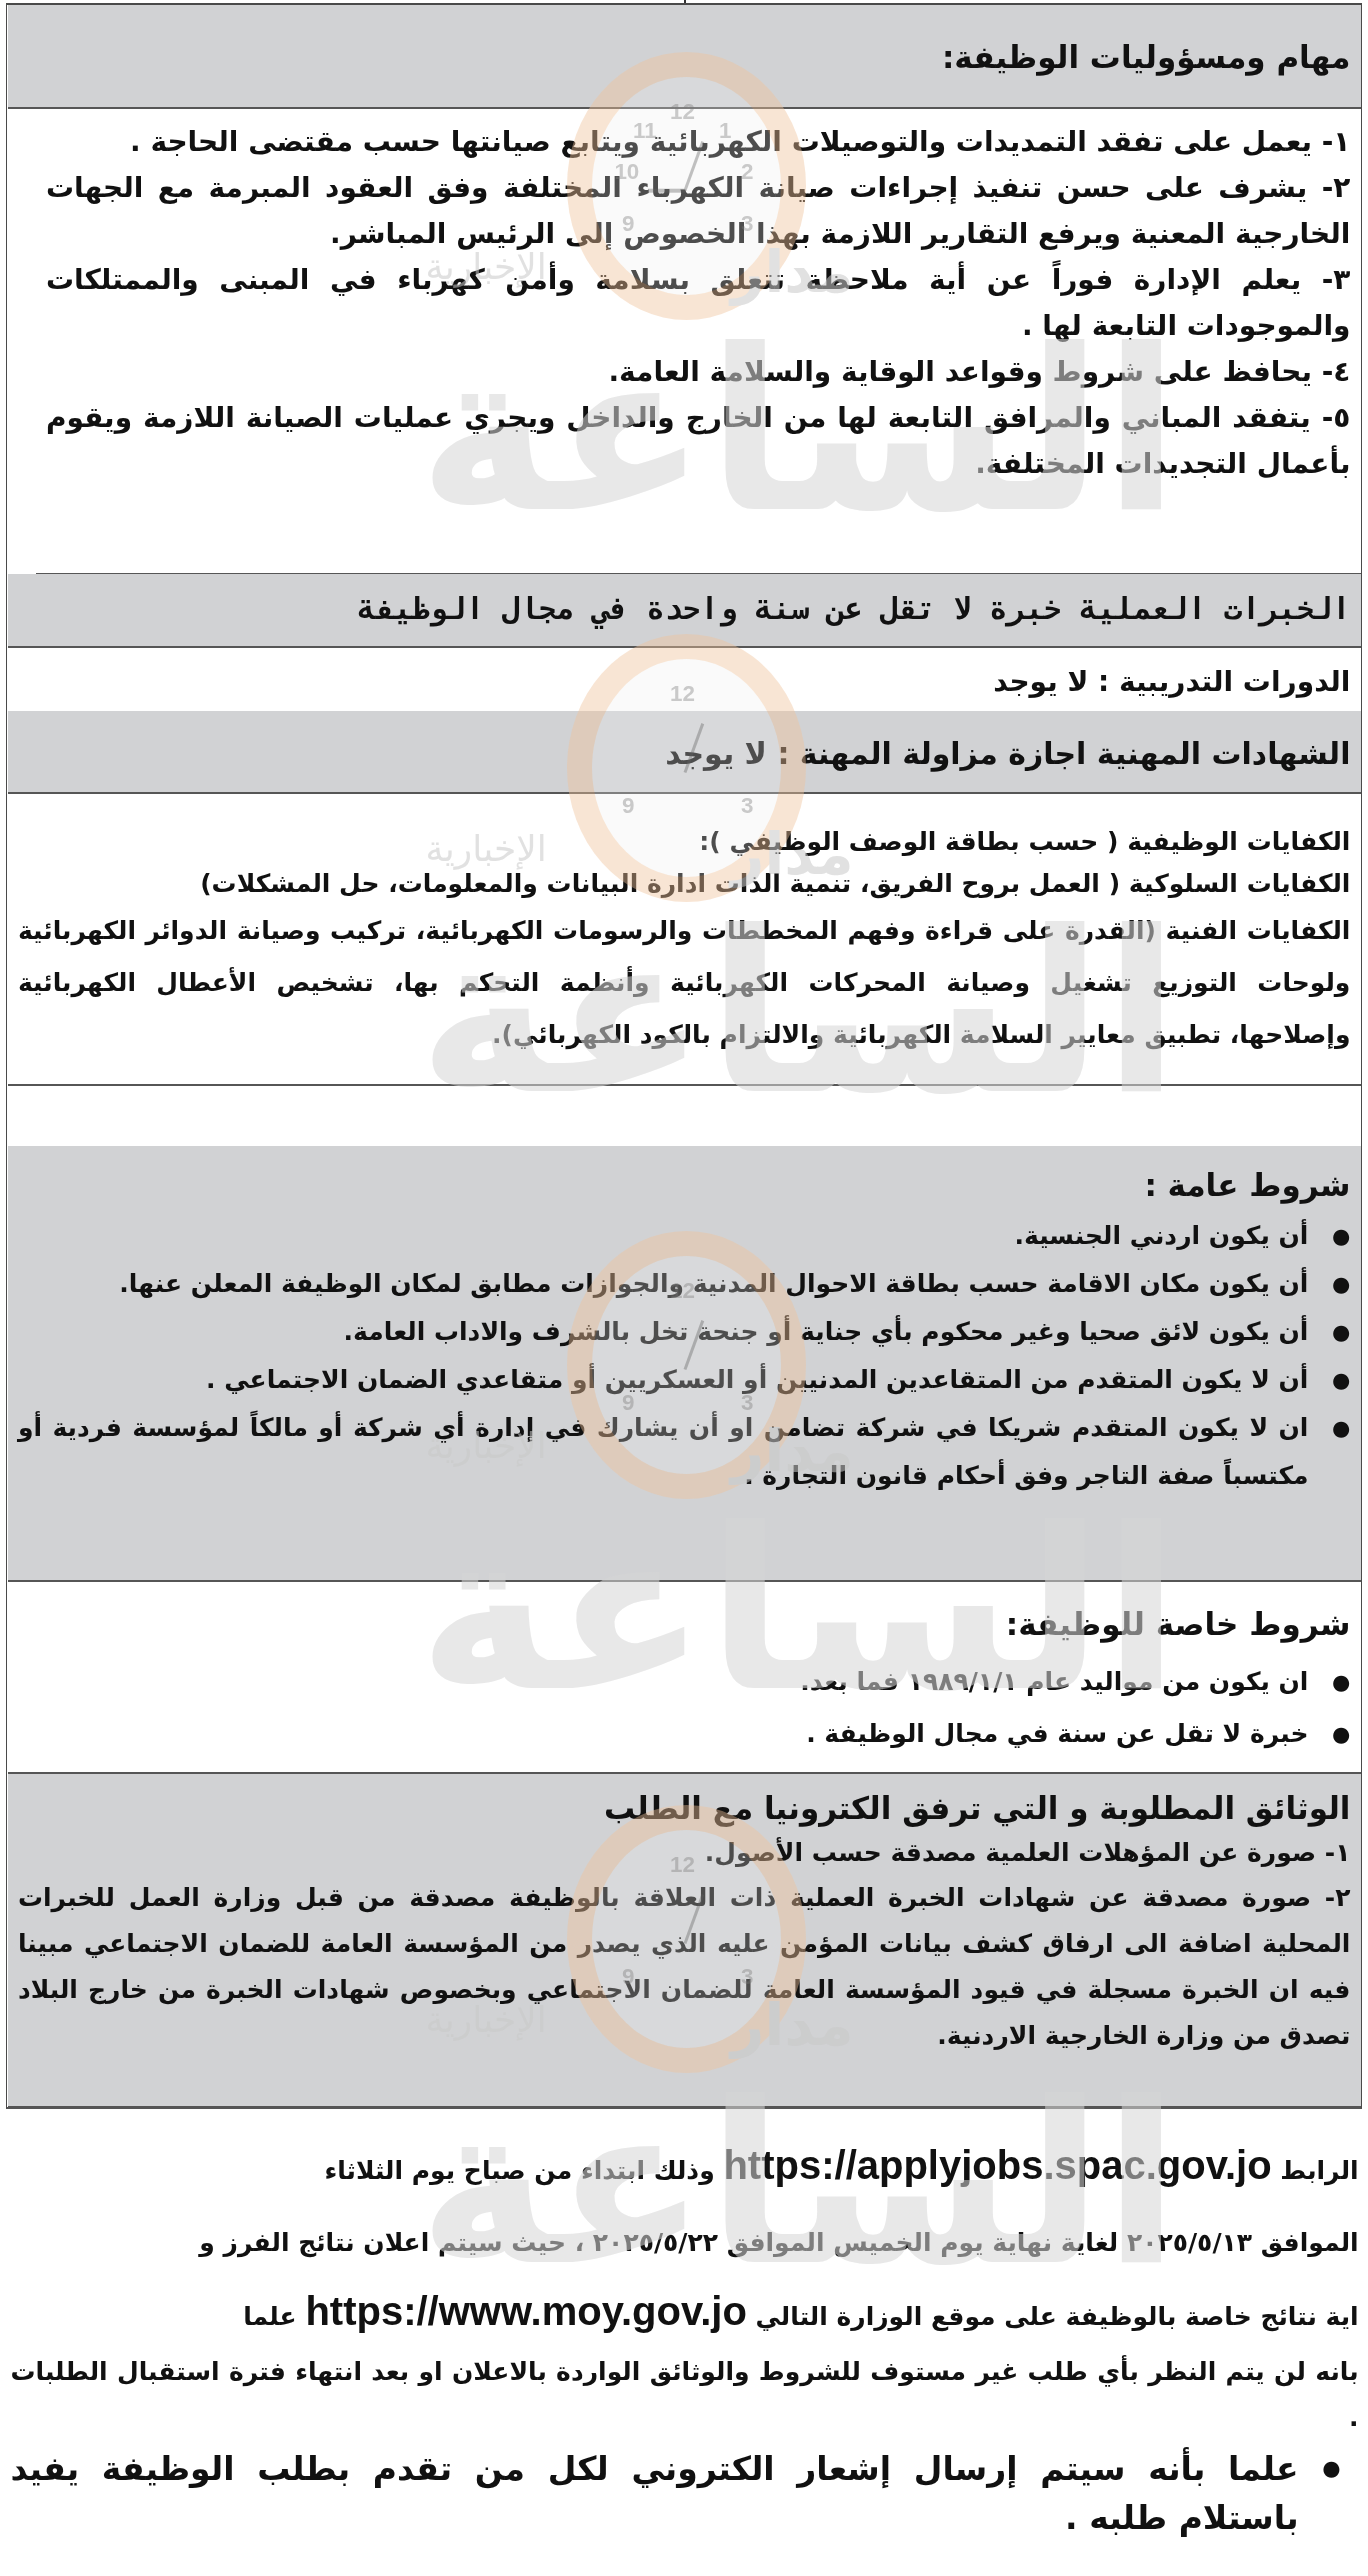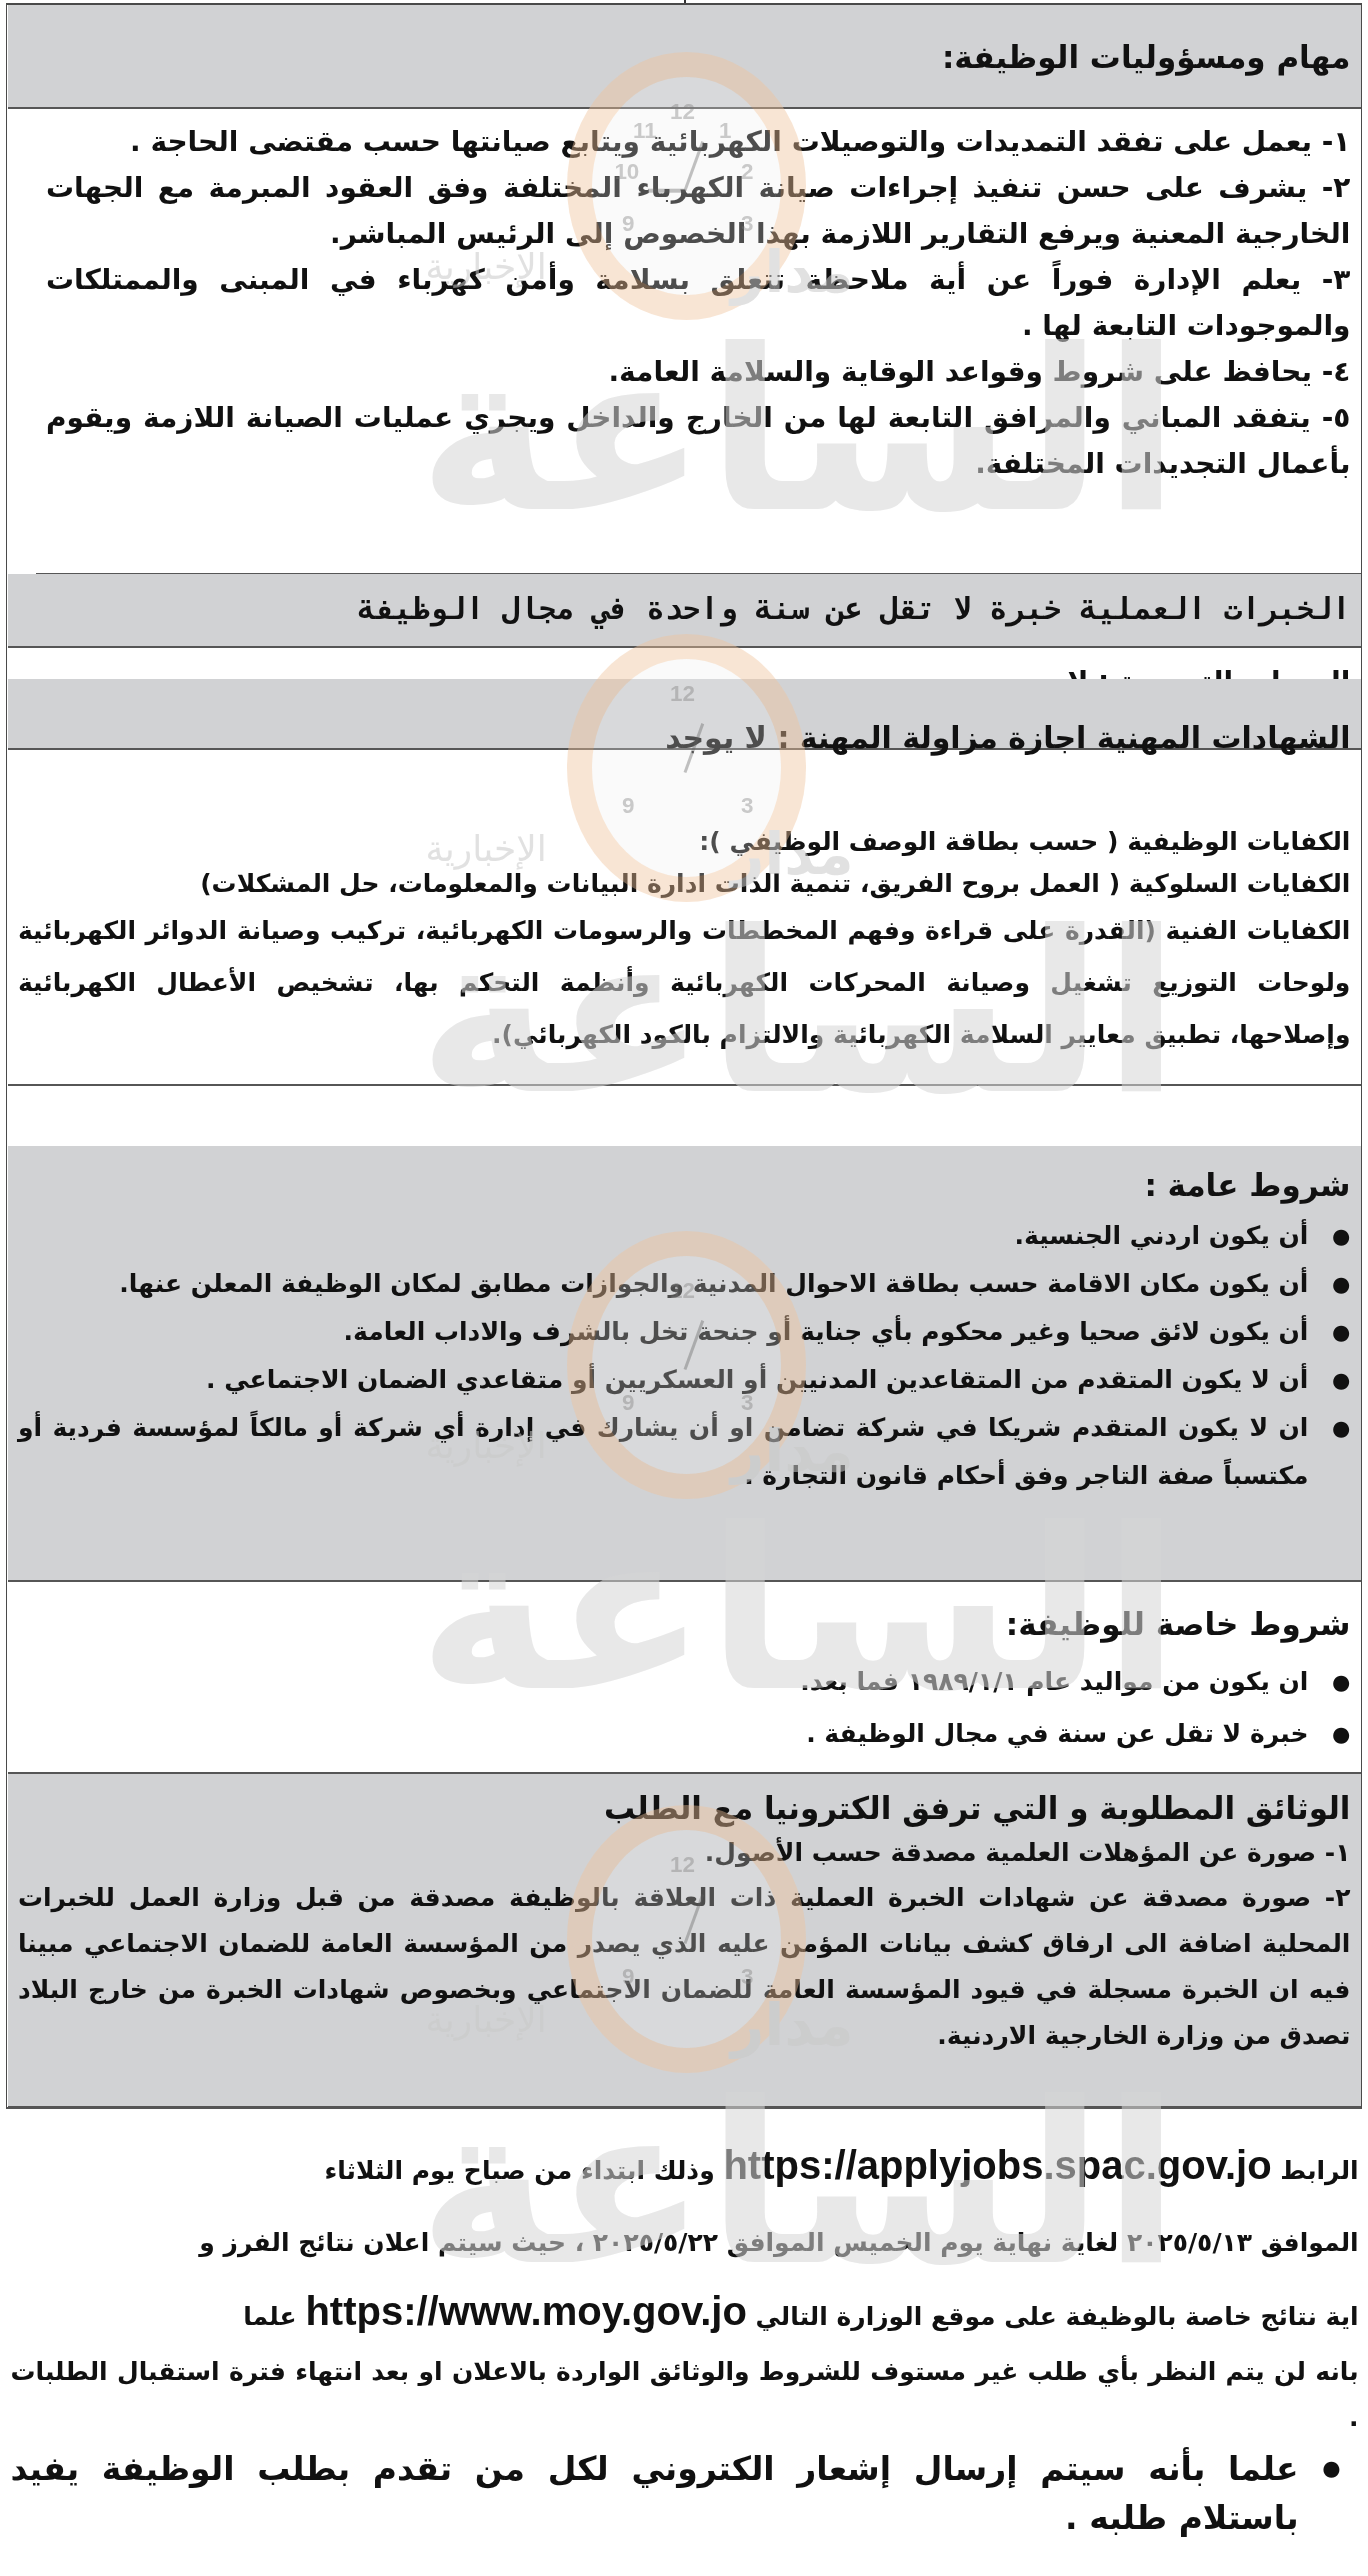--- a/index.html
+++ b/index.html
@@ -190,21 +190,21 @@
 </section>
 
 <section class="row gray" style="top:574px;height:74px;padding-top:19px;font-family:Liberation Mono, monospace;">
   <h2 class="txt heading" style="font-size:30px;">الخبرات العملية خبرة لا تقل عن سنة واحدة في مجال الوظيفة</h2>
 </section>
 
 <section class="row white" style="top:647px;height:70px;padding-top:15px;">
   <p class="txt body-lg">الدورات التدريبية : لا يوجد</p>
 </section>
 
-<section class="row gray" style="top:679px;height:71px;padding-top:40px;">
+<section class="row gray" style="top:711px;height:83px;padding-top:24px;">
   <h2 class="txt heading" style="font-size:30px;">الشهادات المهنية اجازة مزاولة المهنة : لا يوجد</h2>
 </section>
 
 <section class="row white" style="top:800px;height:286px;padding-top:21px;">
   <p class="txt body-md" style="line-height:42px;">الكفايات الوظيفية ( حسب بطاقة الوصف الوظيفي ):</p>
   <p class="txt body-md" style="line-height:42px;">الكفايات السلوكية ( العمل بروح الفريق، تنمية الذات ادارة البيانات والمعلومات، حل المشكلات)</p>
   <p class="txt body-md" style="line-height:52px;">الكفايات الفنية (القدرة على قراءة وفهم المخططات والرسومات الكهربائية، تركيب وصيانة الدوائر الكهربائية ولوحات التوزيع تشغيل وصيانة المحركات الكهربائية وأنظمة التحكم بها، تشخيص الأعطال الكهربائية وإصلاحها، تطبيق معايير السلامة الكهربائية والالتزام بالكود الكهربائي).</p>
 </section>
 
 <section class="row gray" style="top:1146px;height:436px;padding-top:21px;">

